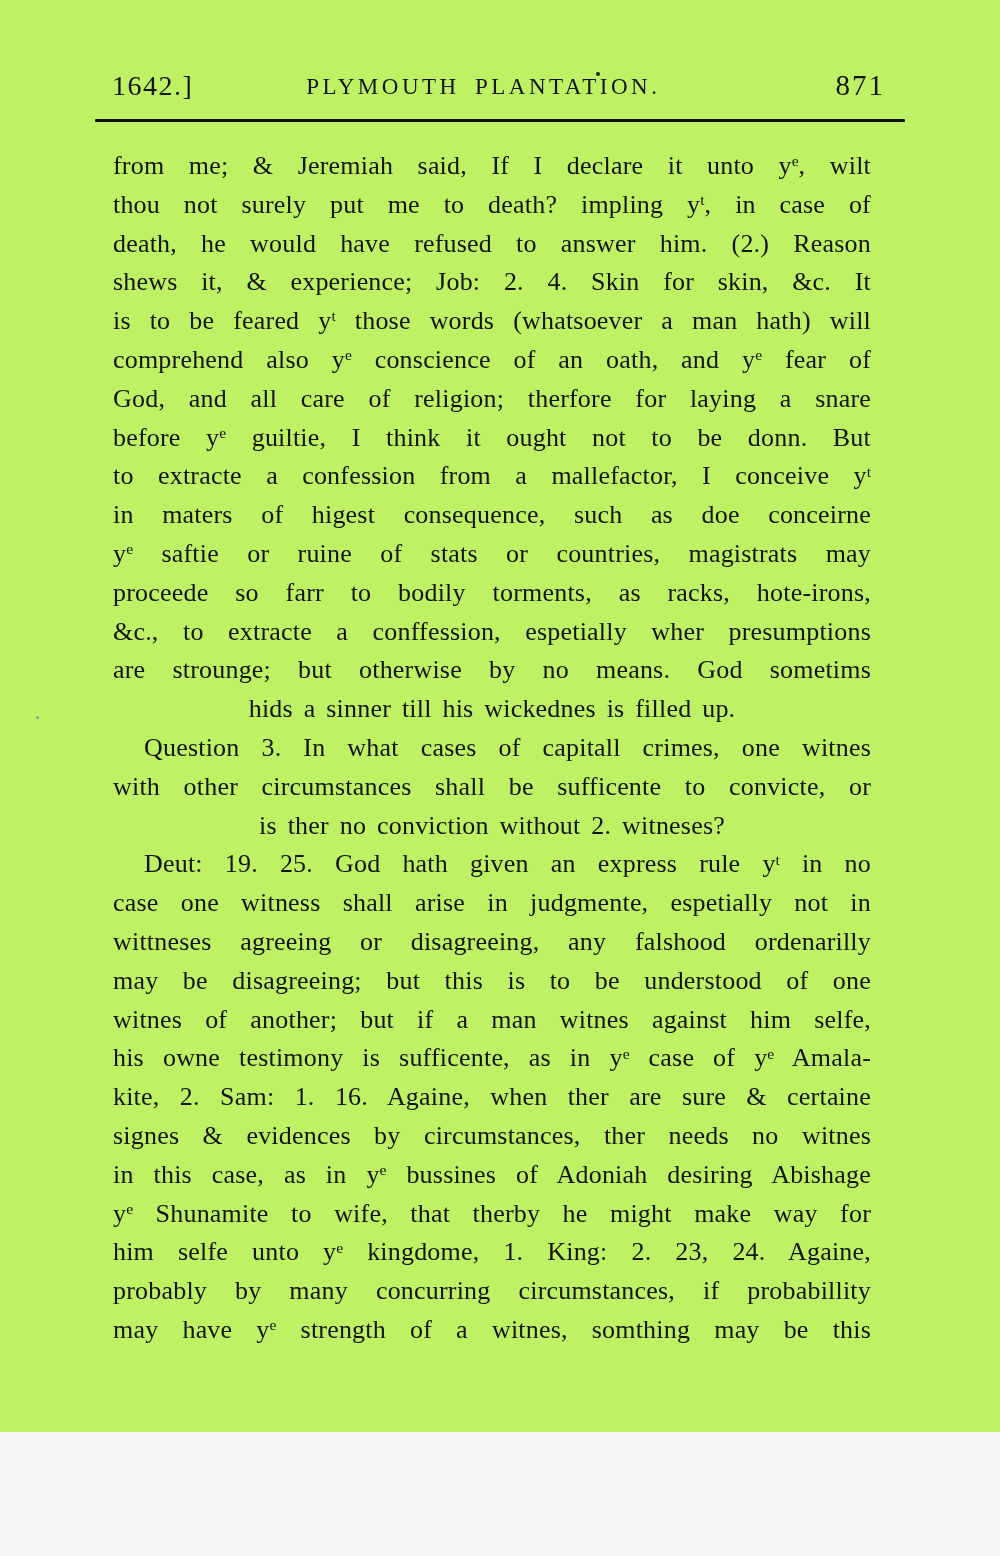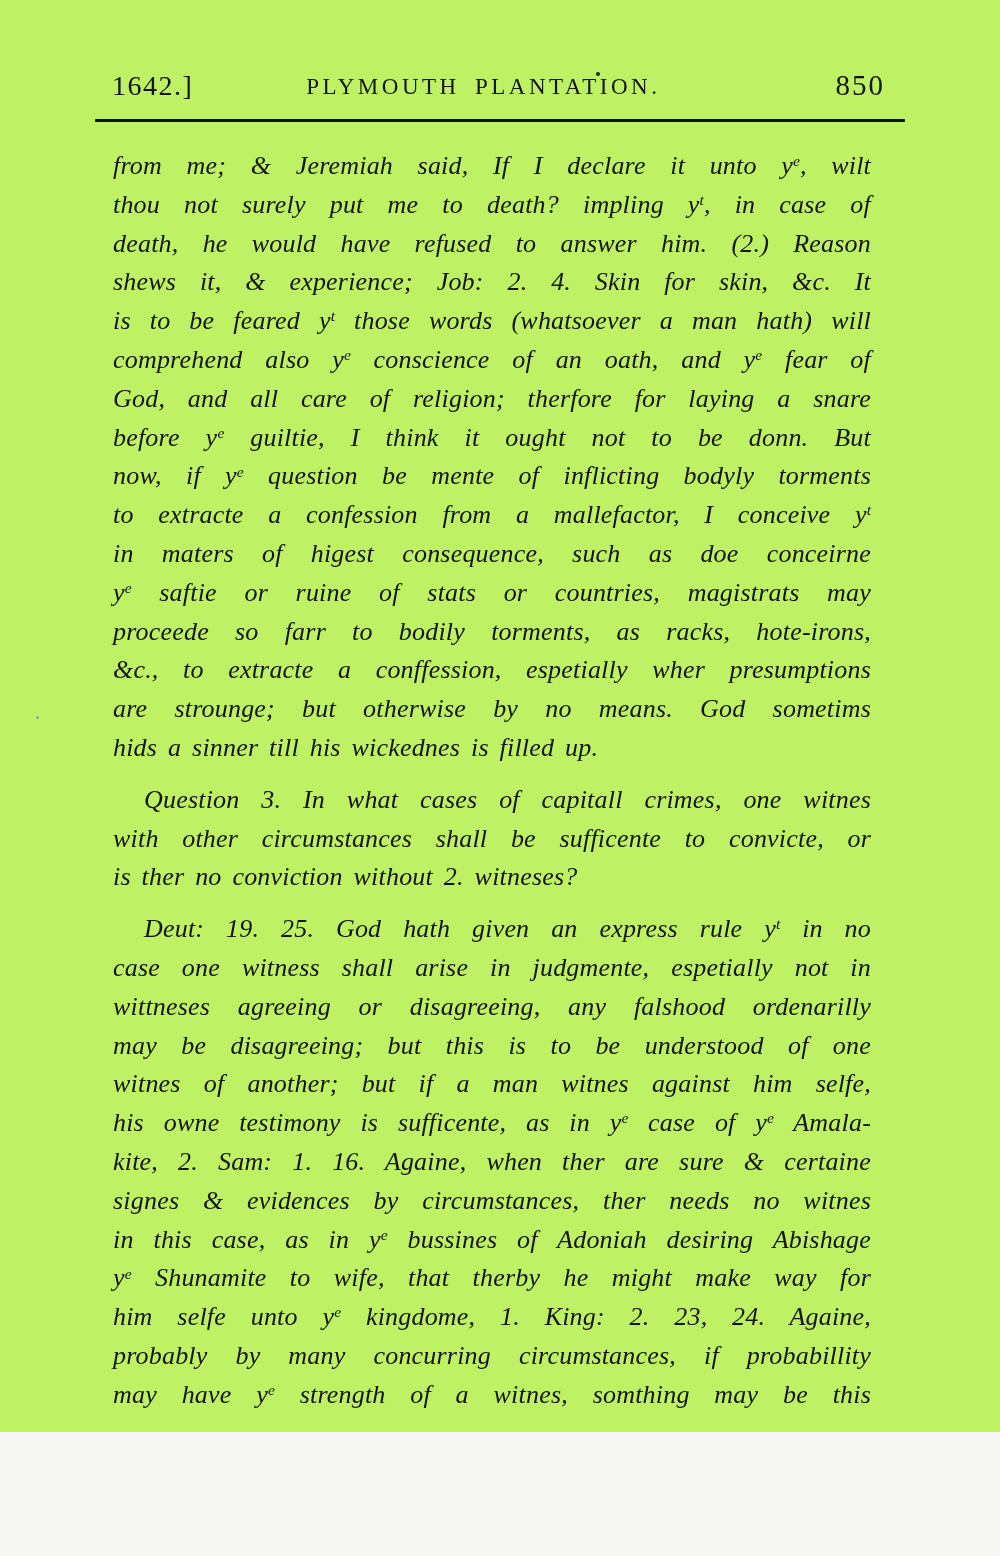--- a/index.html
+++ b/index.html
@@ -26,31 +26,31 @@
   }
   .header-page-number {
     position: absolute; right: 0; top: 3px;
     font-size: 29px; letter-spacing: 2px;
   }
   .rule {
     position: absolute; top: 119px; left: 95px; width: 810px; height: 3px;
     background: #101010; border-radius: 1px;
   }
   .body-block {
-    position: absolute; top: 147px; left: 113px; width: 758px; font-style: italic;
+    position: absolute; top: 147px; left: 113px; width: 758px;
   }
   .line {
     font-size: 26px;
     line-height: 38.8px;
     word-spacing: 0.16em;
     letter-spacing: 0.2px;
   }
   .just { text-align: justify; text-align-last: justify; }
-  .flush { text-align: left; }
-  .indent { text-indent: 31px; margin-top: 13px; }
+  .flush { text-align: center; }
+  .indent { text-indent: 31px; }
   sup {
     font-size: 0.60em;
     line-height: 0;
     vertical-align: baseline;
     position: relative; top: -0.5em;
     letter-spacing: 0;
   }
   .speck {
     position: absolute; background: #5a5a5a; border-radius: 50%;
   }
@@ -58,39 +58,38 @@
   .speck-margin { left: 36px; top: 716px; width: 3px; height: 3px; background:#9a9a98; }
 </style>
 </head>
 <body>
 
 <div class="page">
 
   <div class="header">
     <span class="header-year">1642.]</span>
     <span class="header-title">PLYMOUTH PLANTATION.</span>
-    <span class="header-page-number">850</span>
+    <span class="header-page-number">871</span>
   </div>
 
   <div class="rule"></div>
 
   <div class="speck speck-title"></div>
   <div class="speck speck-margin"></div>
 
   <div class="body-block">
       <div class="paragraph">
         <div class="line just">from me; &amp; Jeremiah said, If I declare it unto y<sup>e</sup>, wilt</div>
         <div class="line just">thou not surely put me to death? impling y<sup>t</sup>, in case of</div>
         <div class="line just">death, he would have refused to answer him. (2.) Reason</div>
         <div class="line just">shews it, &amp; experience; Job: 2. 4. Skin for skin, &amp;c. It</div>
         <div class="line just">is to be feared y<sup>t</sup> those words (whatsoever a man hath) will</div>
         <div class="line just">comprehend also y<sup>e</sup> conscience of an oath, and y<sup>e</sup> fear of</div>
         <div class="line just">God, and all care of religion; therfore for laying a snare</div>
         <div class="line just">before y<sup>e</sup> guiltie, I think it ought not to be donn. But</div>
-        <div class="line just">now, if y<sup>e</sup> question be mente of inflicting bodyly torments</div>
         <div class="line just">to extracte a confession from a mallefactor, I conceive y<sup>t</sup></div>
         <div class="line just">in maters of higest consequence, such as doe conceirne</div>
         <div class="line just">y<sup>e</sup> saftie or ruine of stats or countries, magistrats may</div>
         <div class="line just">proceede so farr to bodily torments, as racks, hote-irons,</div>
         <div class="line just">&amp;c., to extracte a conffession, espetially wher presumptions</div>
         <div class="line just">are strounge; but otherwise by no means. God sometims</div>
         <div class="line flush">hids a sinner till his wickednes is filled up.</div>
       </div>
       <div class="paragraph">
         <div class="line just indent">Question 3. In what cases of capitall crimes, one witnes</div>

